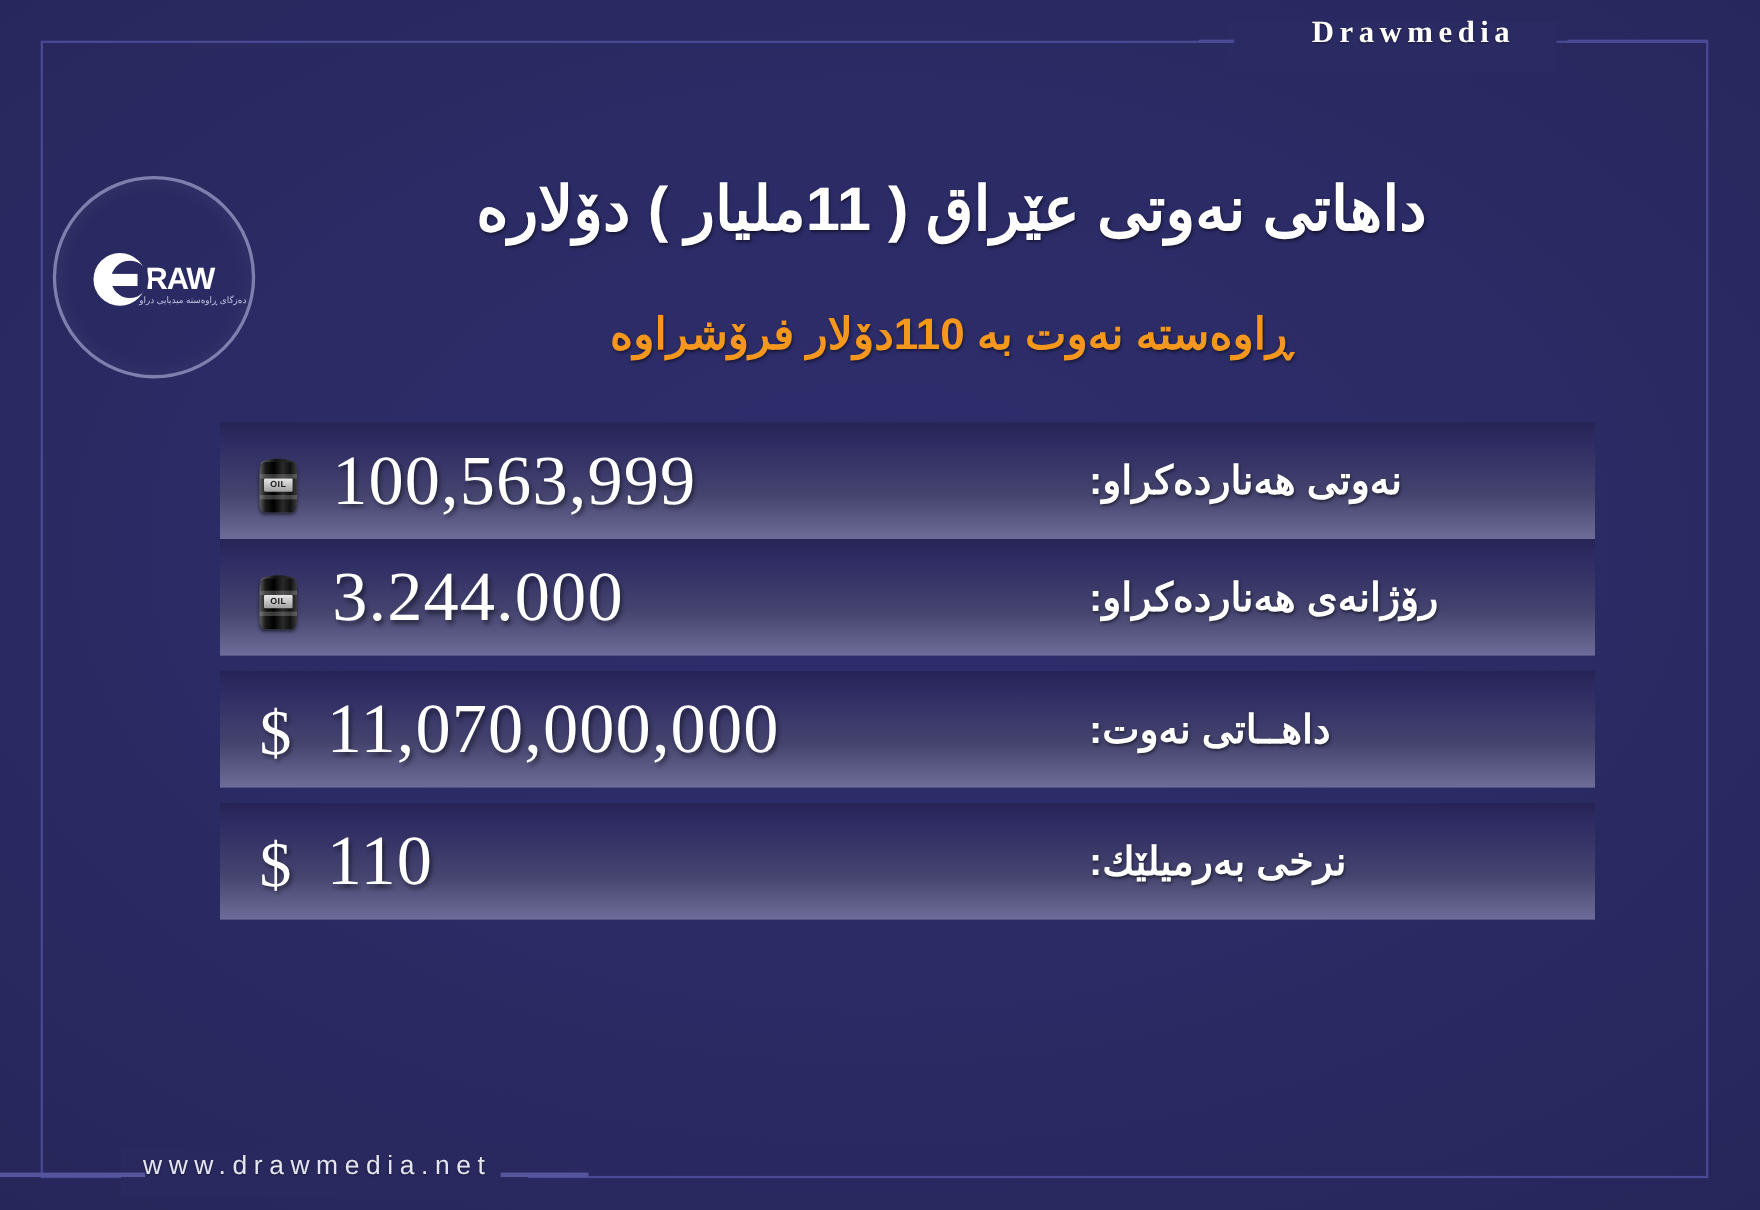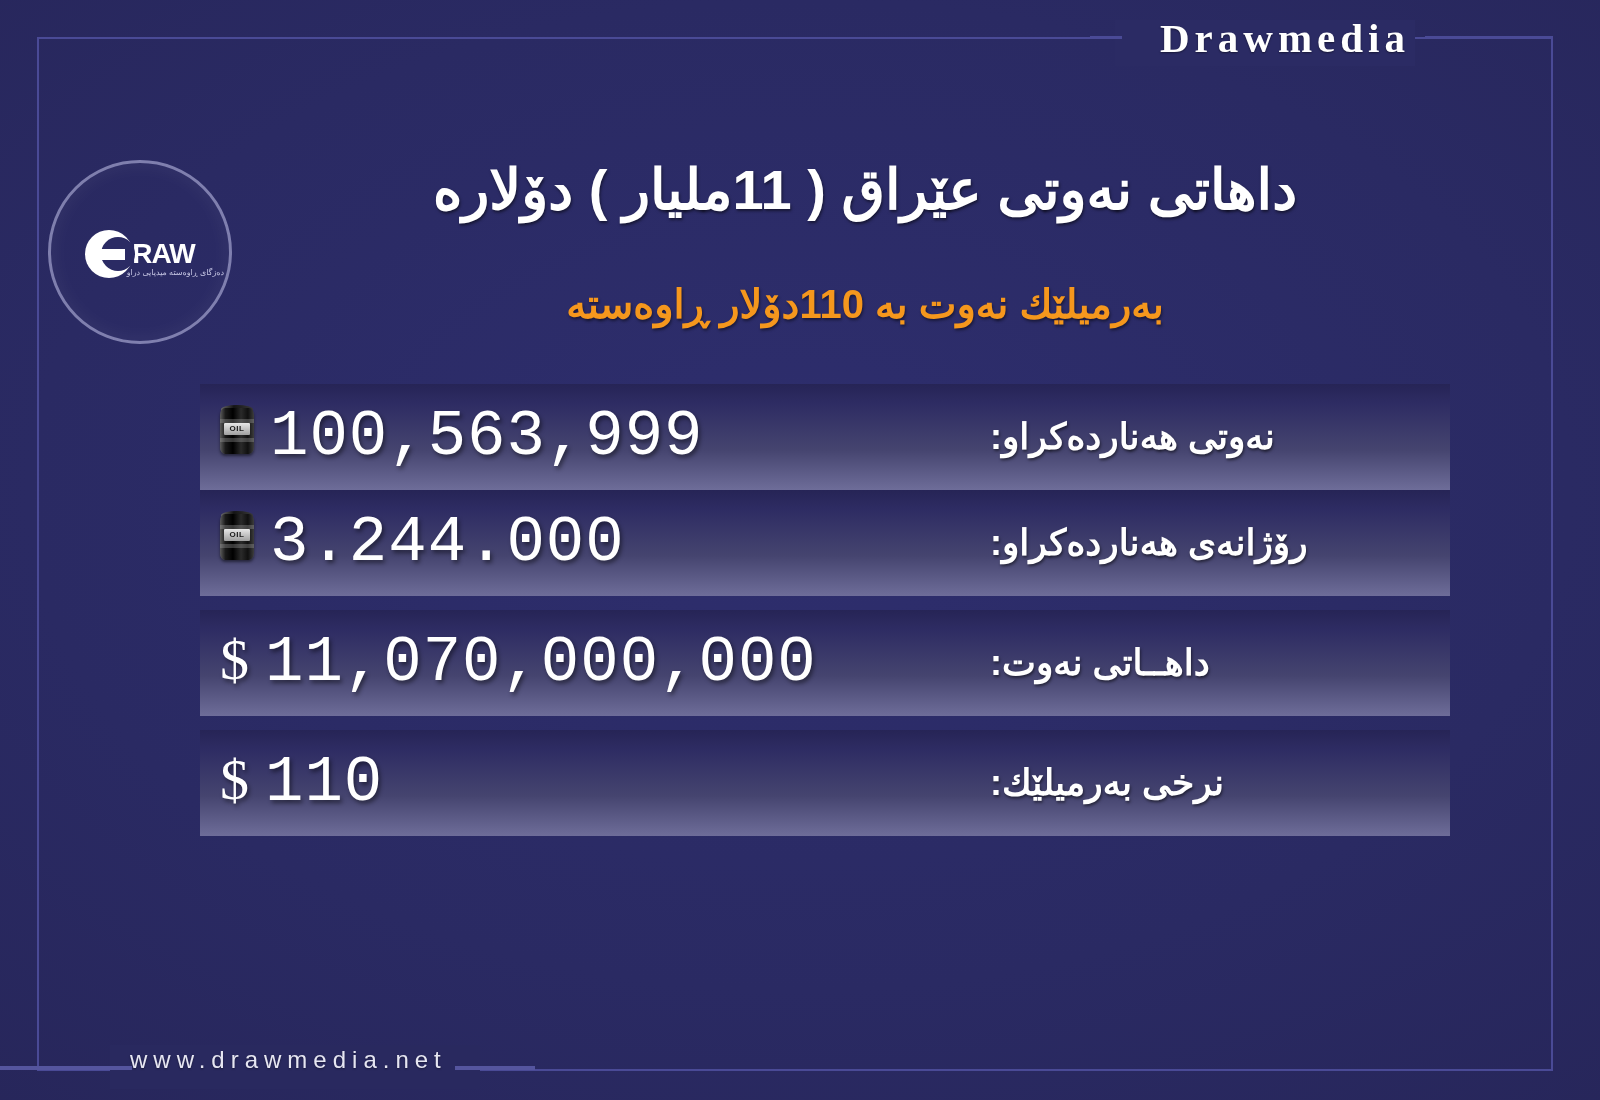--- a/index.html
+++ b/index.html
@@ -67,21 +67,21 @@
   }
 
   
   .brand{
     position:absolute;
     left:1140px; top:14px;
     width:290px;
     text-align:center;
     direction:ltr;
     font-family:"Liberation Serif", serif;
-    font-size:41px;
+    font-size:28px;
     font-weight:700;
     letter-spacing:5px;
     color:#ffffff;
     text-shadow:0 1px 2px rgba(0,0,0,.45);
   }
 
   
   .logo{
     position:absolute;
     left:48px; top:160px;
@@ -197,28 +197,28 @@
     font-size:36px;
     font-weight:700;
     color:#ffffff;
     text-shadow:1px 2px 3px rgba(0,0,0,.5);
     direction:rtl;
     white-space:nowrap;
   }
   .row-value-wrap{
     flex:1 1 auto;
     display:flex;
-    align-items:flex-start;
+    align-items:flex-end;
     justify-content:flex-end;
     direction:ltr;
-    padding-left:20px;
-    gap:16px;
+    padding-left:36px;
+    gap:32px;
   }
   .row-value{
-    font-family:Liberation Mono, monospace;
+    font-family:Liberation Serif, serif;
     font-size:64px;
     font-weight:400;
     color:#ffffff;
     letter-spacing:1px;
     line-height:1;
     text-shadow:2px 3px 4px rgba(0,0,0,.45);
     white-space:nowrap;
   }
   .row-value-wrap.right-align{
     justify-content:flex-start;
@@ -312,21 +312,21 @@
         <div class="disc"></div>
         <div class="notch"></div>
         <div class="bar"></div>
       </div>
       <div class="logo-word">RAW</div>
     </div>
     <div class="logo-sub">دەزگای ڕاوەستە میدیایی دراو</div>
   </div>
 
   <div class="title">داهاتی نەوتی عێراق ( 11ملیار ) دۆلاره</div>
-  <div class="subtitle">بەرمیلێك نەوت بە  110دۆلار ڕاوەستە</div>
+  <div class="subtitle">ڕاوەستە نەوت بە  110دۆلار فرۆشراوه</div>
 
   <div class="rows">
 
     <div class="row">
       <div class="row-label">نەوتی هەناردەکراو:</div>
       <div class="row-value-wrap right-align">
         <div class="barrel">
           <div class="top"></div>
           <div class="body"></div>
           <div class="band band1"></div>

